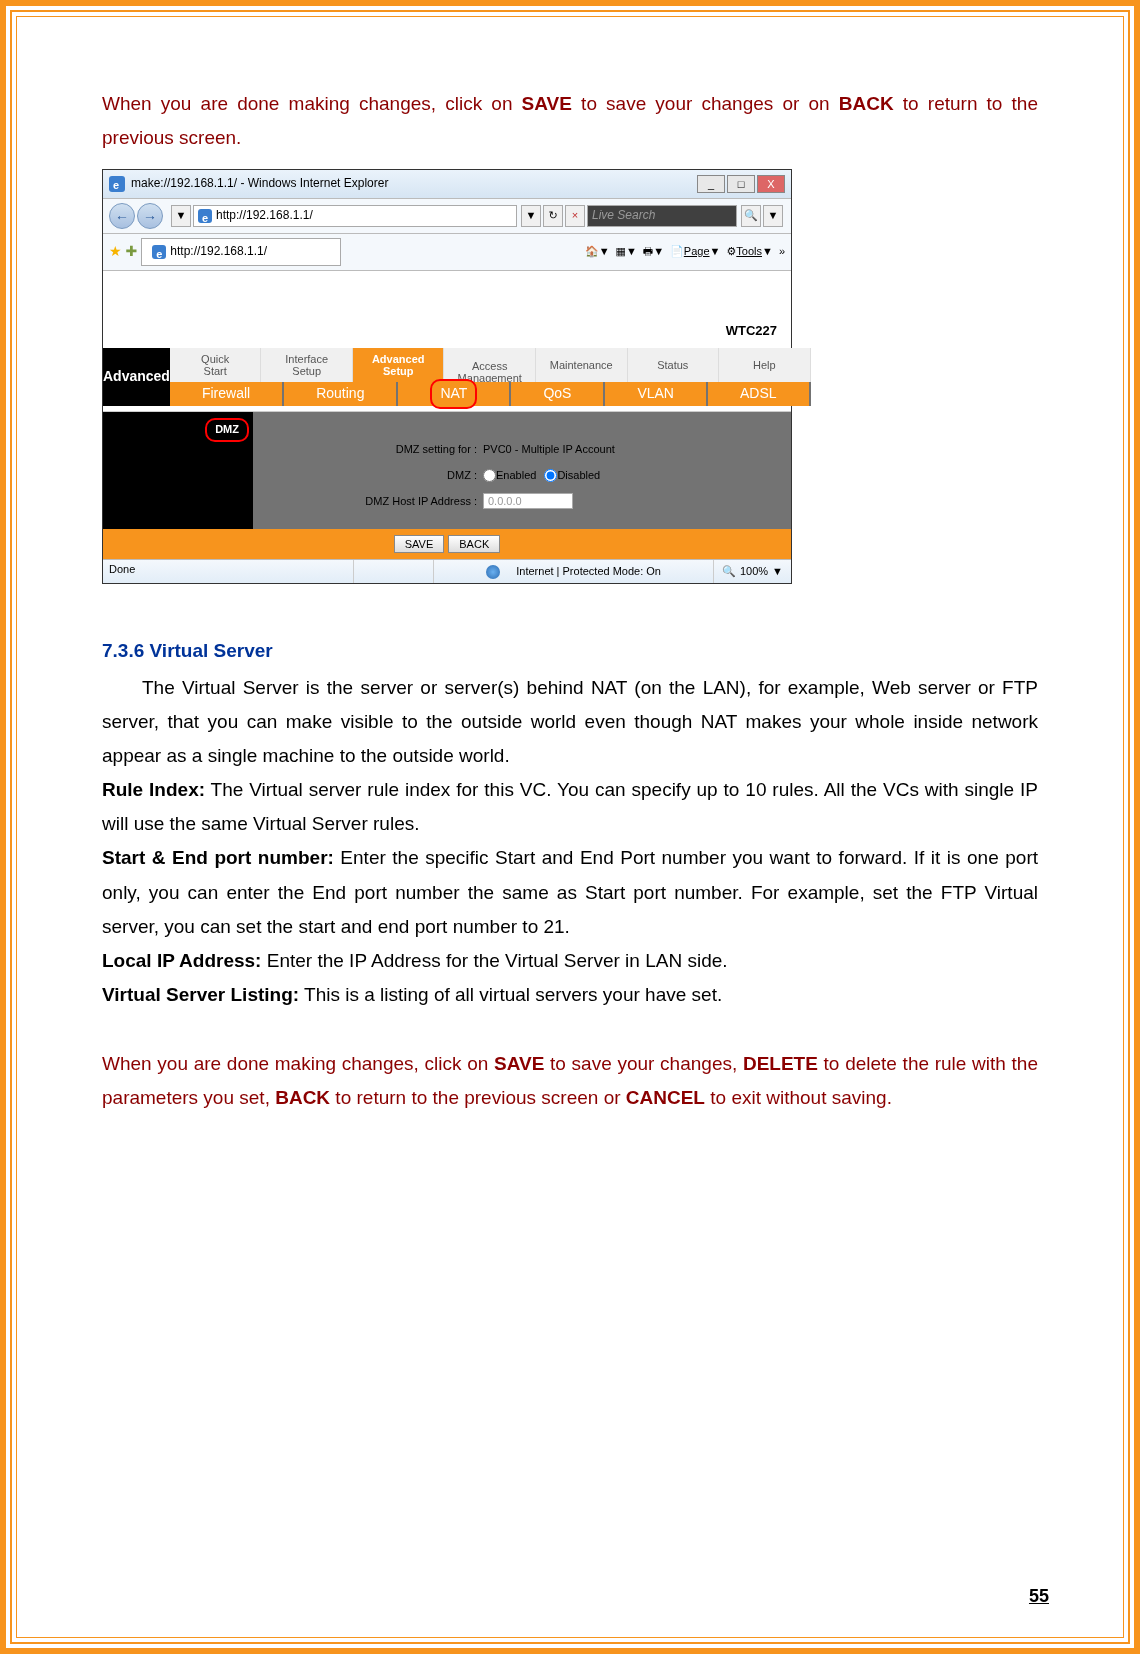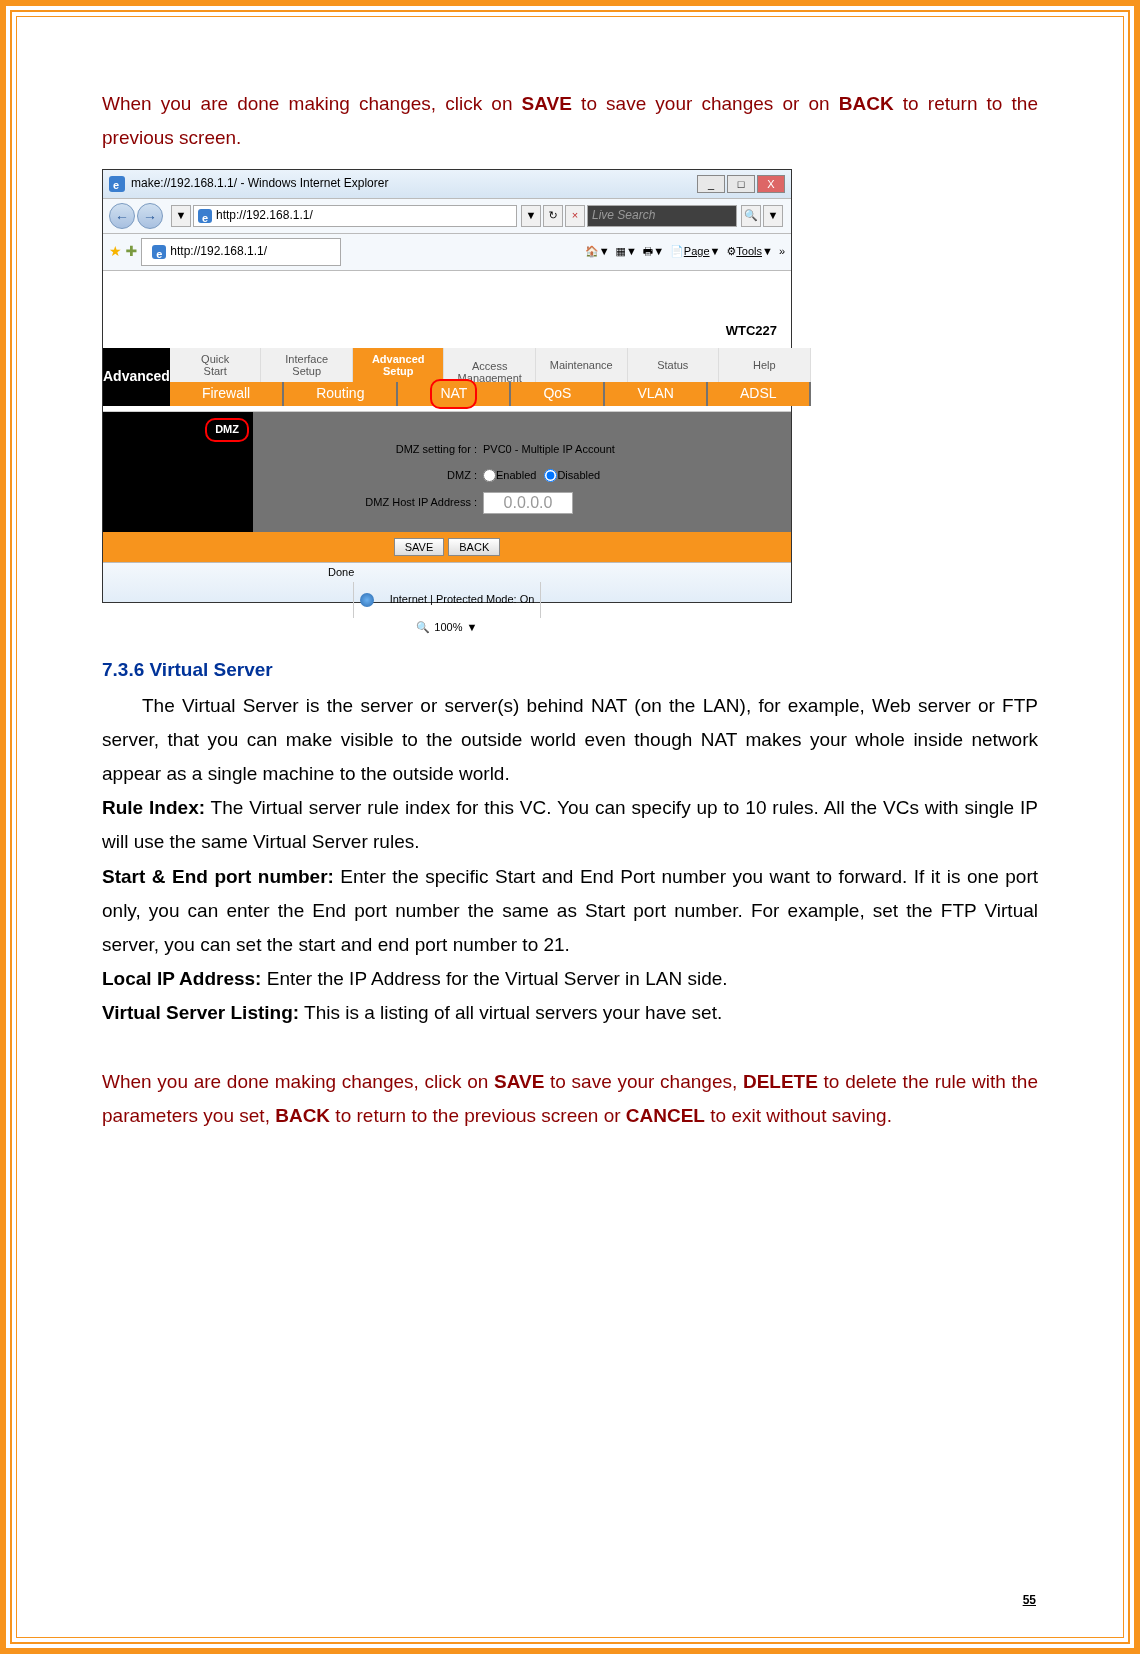--- a/index.html
+++ b/index.html
@@ -45,31 +45,31 @@
 .sub-tab { color: #fff; font-size: 14px; padding: 0 32px; display: flex; align-items: center; border-right: 2px solid #737373; }
 .sub-tab.circled { position: relative; }
 .sub-tab.circled span { border: 2px solid red; border-radius: 10px; padding: 0 8px; background: #f7941d; }
 .divider-row { height: 6px; background: #fff; border-bottom: 1px solid #ccc; }
 .dmz-area { display: flex; }
 .dmz-left { width: 150px; background: #000; min-height: 88px; position: relative; }
 .dmz-left-label { position: absolute; right: 4px; top: 6px; color: #fff; font-size: 11px; font-weight: bold; border: 2px solid red; border-radius: 10px; padding: 0 8px; }
 .dmz-right { flex: 1; background: #737373; padding: 28px 10px 12px 10px; }
 .dmz-row { display: flex; align-items: center; font-size: 11px; margin-bottom: 6px; }
 .dmz-row .lbl { width: 220px; text-align: right; padding-right: 6px; }
-.dmz-input { border: 1px solid #aaa; padding: 1px 4px; width: 90px; color: #999; font-size: 16px; text-align: center; }
+.dmz-input { border: 1px solid #aaa; padding: 1px 4px; width: 90px; color: #999; font-size: 11px; }
 .btn-row { background: #f7941d; display: flex; justify-content: center; padding: 6px; gap: 4px; }
 .btn { border: 1px solid #888; background: linear-gradient(#fff,#ddd); padding: 2px 10px; font-size: 11px; font-family: inherit; }
-.status-bar { display: flex; align-items: center; background: linear-gradient(#f4f8fc,#e2edf8); border-top: 1px solid #bbb; height: 40px; font-size: 11px; flex-direction: column; }
+.status-bar { display: flex; background: linear-gradient(#f4f8fc,#e2edf8); border-top: 1px solid #bbb; height: 24px; font-size: 11px; }
 .status-left { padding: 0 6px; width: 250px; }
 .status-mid { flex: 1; display: flex; align-items: center; justify-content: center; border-left: 1px solid #ccc; border-right: 1px solid #ccc; padding: 8px 6px; gap: 12px; }
 .globe { width: 14px; height: 14px; background: radial-gradient(#6ab0f0,#2a6ab0); border-radius: 50%; margin-right: 4px; display: inline-block; }
 .status-right { display: flex; align-items: center; padding: 0 8px; gap: 4px; }
 .mag { font-size: 11px; }
 .indent { text-indent: 40px; }
-.page-number { position: absolute; bottom: 30px; right: 87px; font-weight: bold; font-size: 12px; text-decoration: underline; }
+.page-number { position: absolute; bottom: 30px; right: 74px; font-weight: bold; font-size: 18px; text-decoration: underline; }
 </style>
 </head>
 <body>
 
 <div class="outer-border">
 <div class="mid-border">
 <div class="inner-border">
 
 <div class="content">
 

